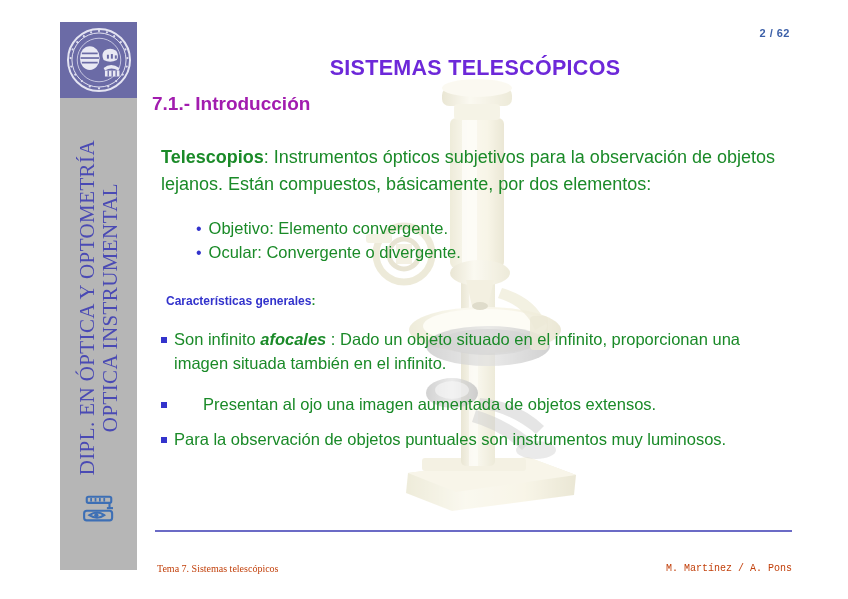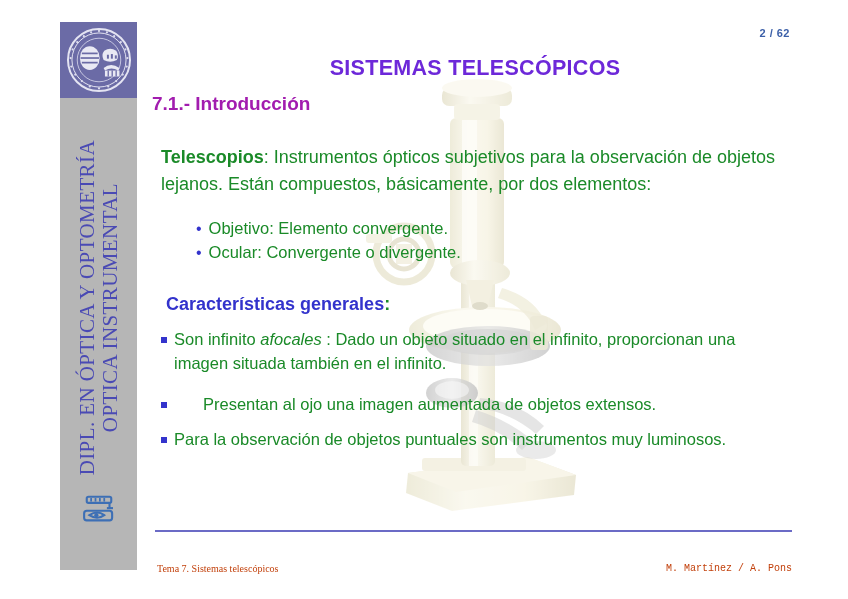--- a/index.html
+++ b/index.html
@@ -140,21 +140,21 @@
   .dot-bullet {
     color: #3333cc;
     font-size: 16px;
     line-height: 1;
   }
 
   .subhead {
     position: absolute;
     left: 166px;
     top: 294px;
-    font-size: 18px;
+    font-size: 12px;
     font-weight: bold;
     color: #3333cc;
   }
   .subhead .colon { color: #1a8a28; font-weight: bold; }
 
   .feat {
     position: absolute;
     font-size: 16.5px;
     color: #1a8a28;
     line-height: 1.45;
@@ -163,21 +163,21 @@
     gap: 7px;
   }
   .sq-bullet {
     display: inline-block;
     width: 6px;
     height: 6px;
     background: #3333cc;
     margin-top: 9px;
     flex: 0 0 auto;
   }
-  .feat i { font-weight: normal; font-style: italic; }
+  .feat i { font-weight: bold; font-style: italic; }
   #feat-1 { left: 161px; top: 328px; width: 600px; }
   #feat-2 { left: 161px; top: 393px; width: 600px; gap: 36px; }
   #feat-3 { left: 161px; top: 428px; width: 600px; }
 
   
   .footer-rule {
     position: absolute;
     left: 155px;
     top: 530px;
     width: 637px;

